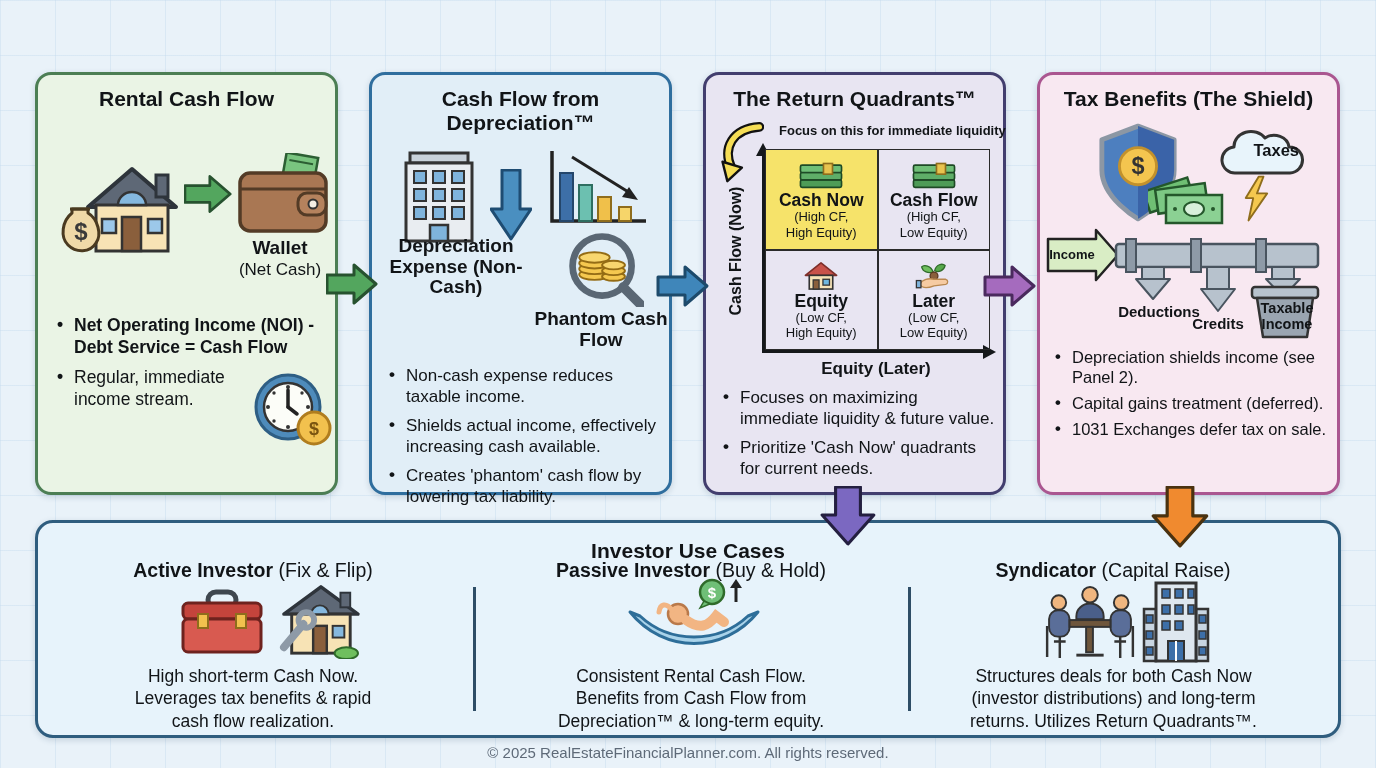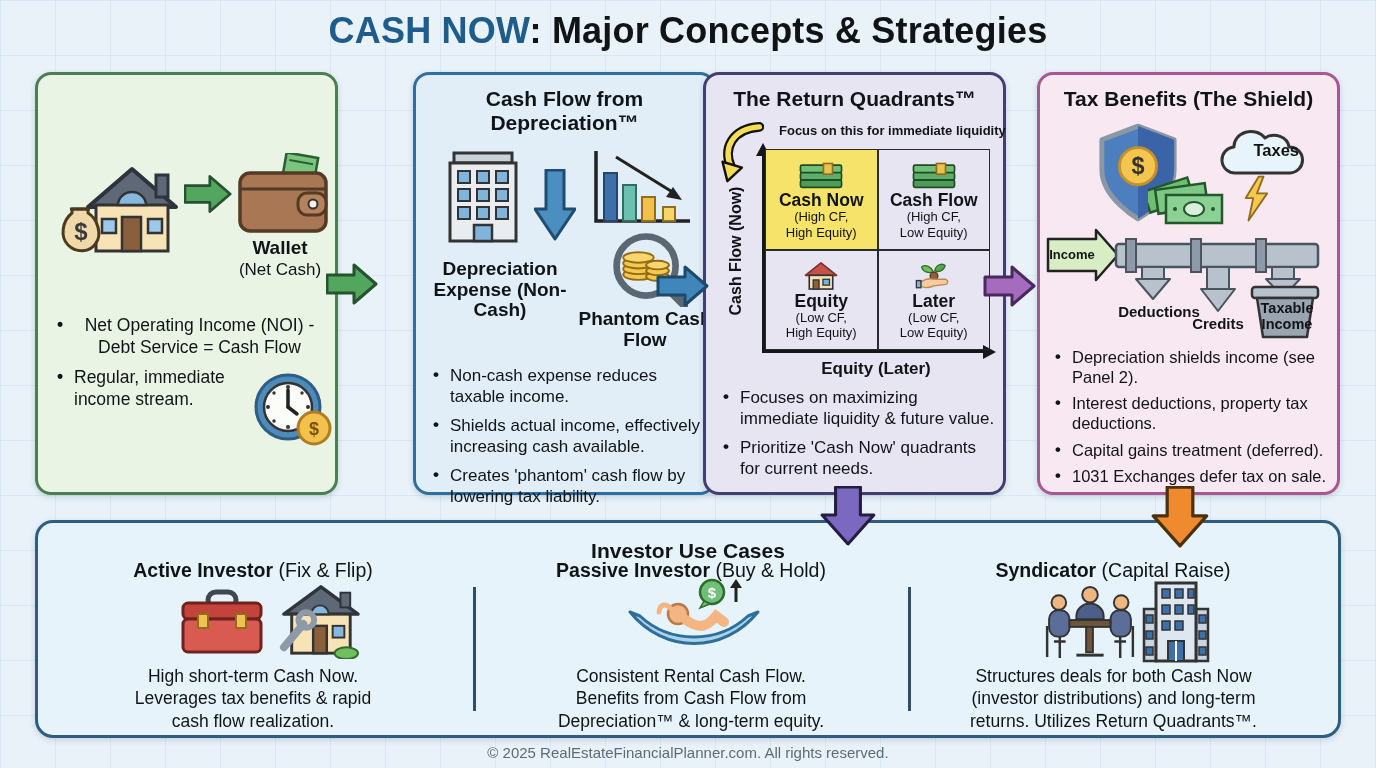--- a/index.html
+++ b/index.html
@@ -11,46 +11,46 @@
       linear-gradient(rgba(198,220,238,.45) 1px, transparent 1px),
       linear-gradient(90deg, rgba(198,220,238,.45) 1px, transparent 1px);
     background-size:55px 55px;
   }
   .main-title{position:absolute;top:10px;left:0;right:0;margin:0;text-align:center;
     font-size:36px;font-weight:bold;letter-spacing:.2px;}
   .main-title .accent{color:#1E5C8C;}
   .panel{position:absolute;top:72px;width:303px;height:423px;border-radius:16px;
     border:3px solid;box-shadow:0 2px 6px rgba(30,60,90,.18);}
   .p1{left:35px;background:#EAF4E5;border-color:#4C7E54;}
-  .p2{left:369px;background:#E1EEF7;border-color:#2F6E9E;margin-left:44px;}
+  .p2{left:369px;background:#E1EEF7;border-color:#2F6E9E;}
   .p3{left:703px;background:#E8E5F2;border-color:#423E6E;}
   .p4{left:1037px;background:#F8E8F1;border-color:#AA5690;}
   .ptitle{margin:0;position:absolute;top:12px;left:8px;right:8px;text-align:center;
     font-size:21px;line-height:1.12;font-weight:bold;}
   .p2 .ptitle{padding:0 42px;}
   .abs{position:absolute;}
   .bullets{position:absolute;margin:0;padding:0;list-style:none;}
   .bullets li{position:relative;padding-left:20px;font-size:17.5px;line-height:1.24;margin-bottom:9px;}
   .bullets li::before{content:"•";position:absolute;left:3px;top:-1px;font-weight:bold;}
-  li.bold{font-weight:normal;text-align:center;}
+  li.bold{font-weight:bold;}
   
   .hm{left:20px;top:78px;width:122px;height:102px;}
   .ga{left:146px;top:98px;width:48px;height:42px;}
   .wa{left:198px;top:78px;width:94px;height:84px;}
   .wcap{left:182px;top:162px;width:120px;text-align:center;font-size:17px;line-height:1.2;}
   .wcap .cap-b{font-weight:bold;font-size:19px;}
   .p1 .bullets{top:240px;left:16px;right:10px;}
   .p1 .bullets li:nth-child(2){padding-right:86px;}
   .clock{left:214px;top:296px;width:80px;height:76px;}
   
   .bld{left:26px;top:76px;width:82px;height:92px;}
   .bda{left:118px;top:94px;width:42px;height:72px;}
   .cht{left:172px;top:72px;width:108px;height:80px;}
   .mag{left:192px;top:152px;width:80px;height:80px;}
-  .capl{left:4px;top:184px;width:160px;text-align:center;font-weight:bold;font-size:19px;line-height:1.08;}
+  .capl{left:4px;top:161px;width:160px;text-align:center;font-weight:bold;font-size:19px;line-height:1.08;}
   .capr{left:162px;top:234px;width:134px;text-align:center;font-weight:bold;font-size:19px;line-height:1.08;}
   .p2 .bullets{top:290px;left:14px;right:6px;}
   .p2 .bullets li{font-size:17px;margin-bottom:8px;}
   
   .curve{left:8px;top:46px;width:50px;height:64px;}
   .annot{left:58px;top:48px;font-weight:bold;font-size:13px;white-space:nowrap;padding-left:15px;}
   .qchart{left:56px;top:74px;width:228px;height:204px;border-left:3px solid #15181B;border-bottom:3px solid #15181B;}
   .yhead{position:absolute;left:-9px;top:-13px;width:0;height:0;
     border:7px solid transparent;border-bottom:13px solid #15181B;}
   .xhead{position:absolute;right:-13px;bottom:-9px;width:0;height:0;
@@ -109,23 +109,23 @@
   .c2d{left:518px;width:270px;}
   .c3d{left:928px;width:295px;}
   .footer{position:absolute;top:744px;left:0;right:0;text-align:center;font-size:15px;color:#5E6A78;}
   svg{display:block;}
 </style>
 </head>
 <body>
 
 <div class="page">
 
-  <h1 class="main-title"><span class="accent">CASH NOW</span><span>: Major Concepts &amp; Strategies</span></h1>
 
   <section class="panel p1">
+    <h2 class="ptitle">Rental Cash Flow</h2>
     <svg class="abs hm" viewBox="0 0 122 102">
       <polygon points="30,54 74,16 118,54" fill="#5E6876" stroke="#2E343B" stroke-width="4" stroke-linejoin="round"></polygon>
       <rect x="98" y="22" width="12" height="22" fill="#5E6876" stroke="#2E343B" stroke-width="3"></rect>
       <rect x="38" y="52" width="72" height="46" fill="#F7E3B5" stroke="#333" stroke-width="3"></rect>
       <path d="M60,52 a14,13 0 0 1 28,0 z" fill="#85B8DE" stroke="#333" stroke-width="2.5"></path>
       <rect x="64" y="64" width="19" height="34" fill="#8A5F3C" stroke="#333" stroke-width="2.5"></rect>
       <rect x="44" y="66" width="14" height="14" fill="#9CC8EA" stroke="#333" stroke-width="2.5"></rect>
       <rect x="90" y="66" width="14" height="14" fill="#9CC8EA" stroke="#333" stroke-width="2.5"></rect>
       <path d="M14,60 C4,68 2,84 10,92 C18,100 32,100 38,90 C44,82 40,66 30,60 L30,56 L14,56 Z" fill="#EFD9A8" stroke="#4A3A20" stroke-width="3" stroke-linejoin="round"></path>
       <path d="M12,56 h20" stroke="#4A3A20" stroke-width="3"></path>
@@ -326,21 +326,20 @@
       <polygon points="220,54 254,54 237,72" fill="#B7C2CD" stroke="#49545F" stroke-width="2" stroke-linejoin="round"></polygon>
       <rect x="206" y="62" width="66" height="11" rx="3" fill="#B7C2CD" stroke="#333" stroke-width="2.5"></rect>
       <polygon points="211,73 267,73 261,112 217,112" fill="#9AA5B1" stroke="#333" stroke-width="2.5" stroke-linejoin="round"></polygon>
     </svg>
     <div class="abs inlab">Income</div>
     <div class="abs dedlab">Deductions</div>
     <div class="abs credlab">Credits</div>
     <div class="abs taxablelab">Taxable Income</div>
     <ul class="bullets">
       <li><span>Depreciation shields income (see Panel 2).</span></li>
-      <li><span>Interest deductions, property tax deductions.</span></li>
       <li><span>Capital gains treatment (deferred).</span></li>
       <li><span>1031 Exchanges defer tax on sale.</span></li>
     </ul>
   </section>
 
   <svg class="ca ca-green" viewBox="0 0 52 44">
     <polygon points="1,13 28,13 28,3 50,22 28,41 28,31 1,31" fill="#53A65E" stroke="#27522F" stroke-width="3" stroke-linejoin="round"></polygon>
   </svg>
   <svg class="ca ca-blue" viewBox="0 0 52 44">
     <polygon points="1,13 28,13 28,3 50,22 28,41 28,31 1,31" fill="#3F86BA" stroke="#1D4A6B" stroke-width="3" stroke-linejoin="round"></polygon>

